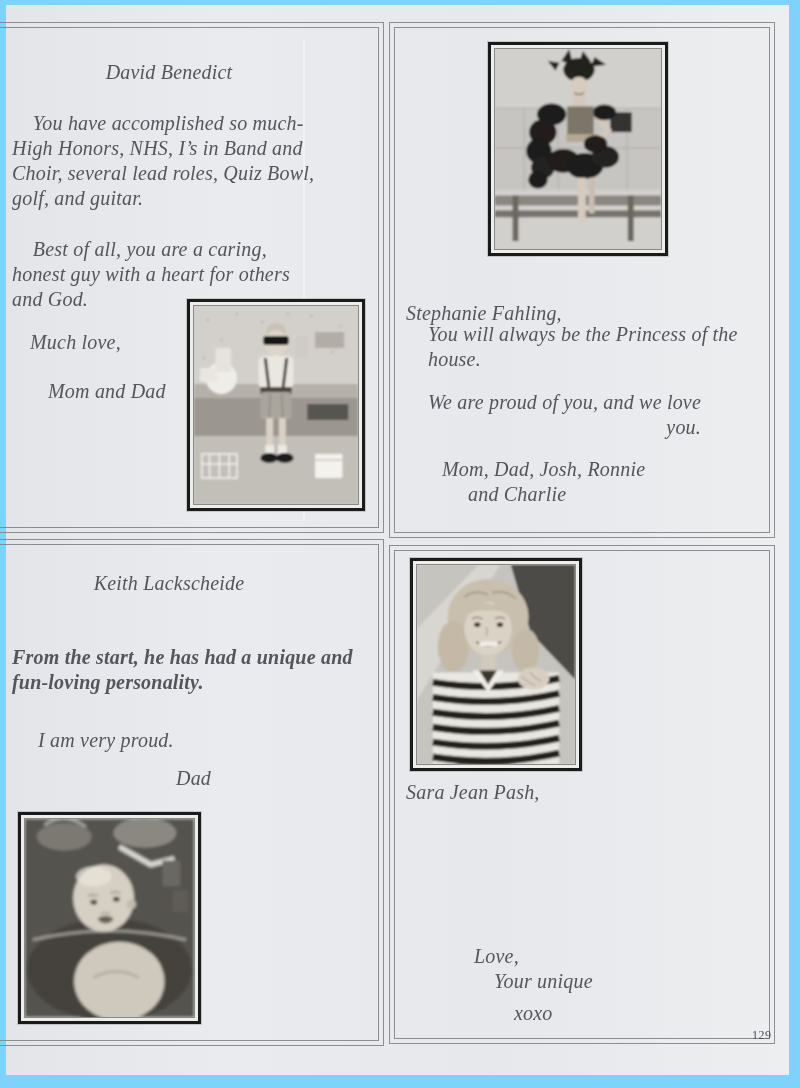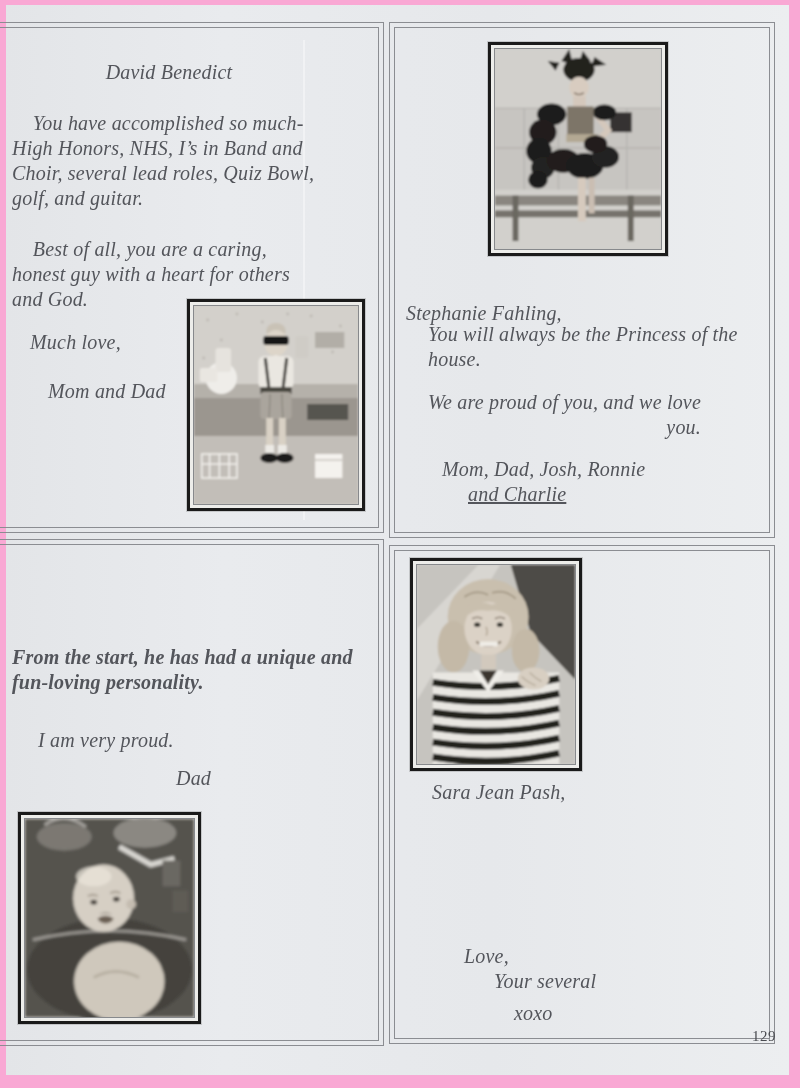--- a/index.html
+++ b/index.html
@@ -3,21 +3,21 @@
 <meta charset="utf-8">
 <style>
   :root{
     --ink:#53555b;
     --line:#8b8d92;
     --page:#e7e9ec;
     --frame:#1a1a1a;
   }
   html,body{margin:0;padding:0;background:#000;}
   #canvas{
-    position:relative;width:800px;height:1088px;background:#f9a8d4;
+    position:relative;width:800px;height:1088px;background:#7dd3fc;
     overflow:hidden;font-family:"Liberation Serif","DejaVu Serif",serif;
   }
   .page{
     position:absolute;left:6px;top:5px;width:783px;height:1070px;
     background:linear-gradient(90deg,#e3e5e8 0%,#e9ebee 28%,#e6e8eb 62%,#eceef0 100%);
   }
   .qbox{
     position:absolute;border:1px solid var(--line);
   }
   .qbox::after{
@@ -33,21 +33,21 @@
   .title{text-align:center;}
   .photo{
     position:absolute;box-sizing:border-box;border:3px solid var(--frame);
     background:#ededea;padding:4px;box-shadow:0 0 0 1px rgba(0,0,0,.15);
   }
   .photo-img{
     position:relative;width:100%;height:100%;outline:1px solid #87898c;overflow:hidden;background:#cfcdc9;
   }
   .photo-img svg{display:block;width:100%;height:100%;}
   .pagenum{
-    position:absolute;color:#4a4c51;font-size:15px;font-style:normal;
+    position:absolute;color:#4a4c51;font-size:12px;font-style:normal;
     font-family:"Liberation Serif","DejaVu Serif",serif;letter-spacing:.5px;
   }
 </style>
 </head>
 <body>
 
 <div id="canvas">
   <div class="page"></div>
 
   <div class="qbox" style="left:-16px;top:22px;width:398px;height:509px;"></div>
@@ -168,22 +168,23 @@
       </svg>
     </div>
   </div>
 
   <div class="t" style="left:406px;top:265px;margin-top:36px;">Stephanie Fahling,</div>
   <div class="t" style="left:428px;top:310px;margin-top:12px;">You will always be the Princess of the
 house.</div>
   <div class="t" style="left:428px;top:390px;text-align:right;">We are proud of you, and we love
 you.</div>
   <div class="t" style="left:442px;top:457px;">Mom, Dad, Josh, Ronnie</div>
-  <div class="t" style="left:468px;top:482px;text-decoration:underline;">and Charlie</div>
-
+  <div class="t" style="left:468px;top:482px;">and Charlie</div>
+
+  <div class="t title" style="left:14px;top:571px;width:310px;">Keith Lackscheide</div>
   <div class="t" style="left:12px;top:645px;font-weight:bold;">From the start, he has had a unique and
 fun-loving personality.</div>
   <div class="t" style="left:38px;top:718px;margin-top:10px;">I am very proud.</div>
   <div class="t" style="left:176px;top:766px;">Dad</div>
 
   <div class="photo" style="left:18px;top:812px;width:183px;height:212px;">
     <div class="photo-img">
       <svg viewBox="0 0 172 200" preserveAspectRatio="none">
         <filter id="b3">
             <feGaussianBlur stdDeviation="1.5"></feGaussianBlur>
@@ -248,19 +249,19 @@
           </g>
           <polygon points="56,106 72,128 88,106" fill="#f0eee9"></polygon>
           <polygon points="63,106 72,120 81,106" fill="#3a362f"></polygon>
           <ellipse cx="118" cy="114" rx="16" ry="11" fill="#d8cfc2"></ellipse>
           <path d="M106 112 Q112 118 120 121 M114 108 Q120 114 126 117" stroke="#b9af9f" stroke-width="1.6" fill="none"></path>
         </g>
       </svg>
     </div>
   </div>
 
-  <div class="t" style="left:406px;top:780px;margin-left:26px;">Sara Jean Pash,</div>
-  <div class="t" style="left:464px;top:944px;">Love,</div>
-  <div class="t" style="left:494px;top:969px;">Your several</div>
+  <div class="t" style="left:406px;top:780px;">Sara Jean Pash,</div>
+  <div class="t" style="left:474px;top:944px;">Love,</div>
+  <div class="t" style="left:494px;top:969px;">Your unique</div>
   <div class="t" style="left:514px;top:1001px;">xoxo</div>
 
   <div class="pagenum" style="left:752px;top:1028px;">129</div>
 </div>
 
 </body></html>

